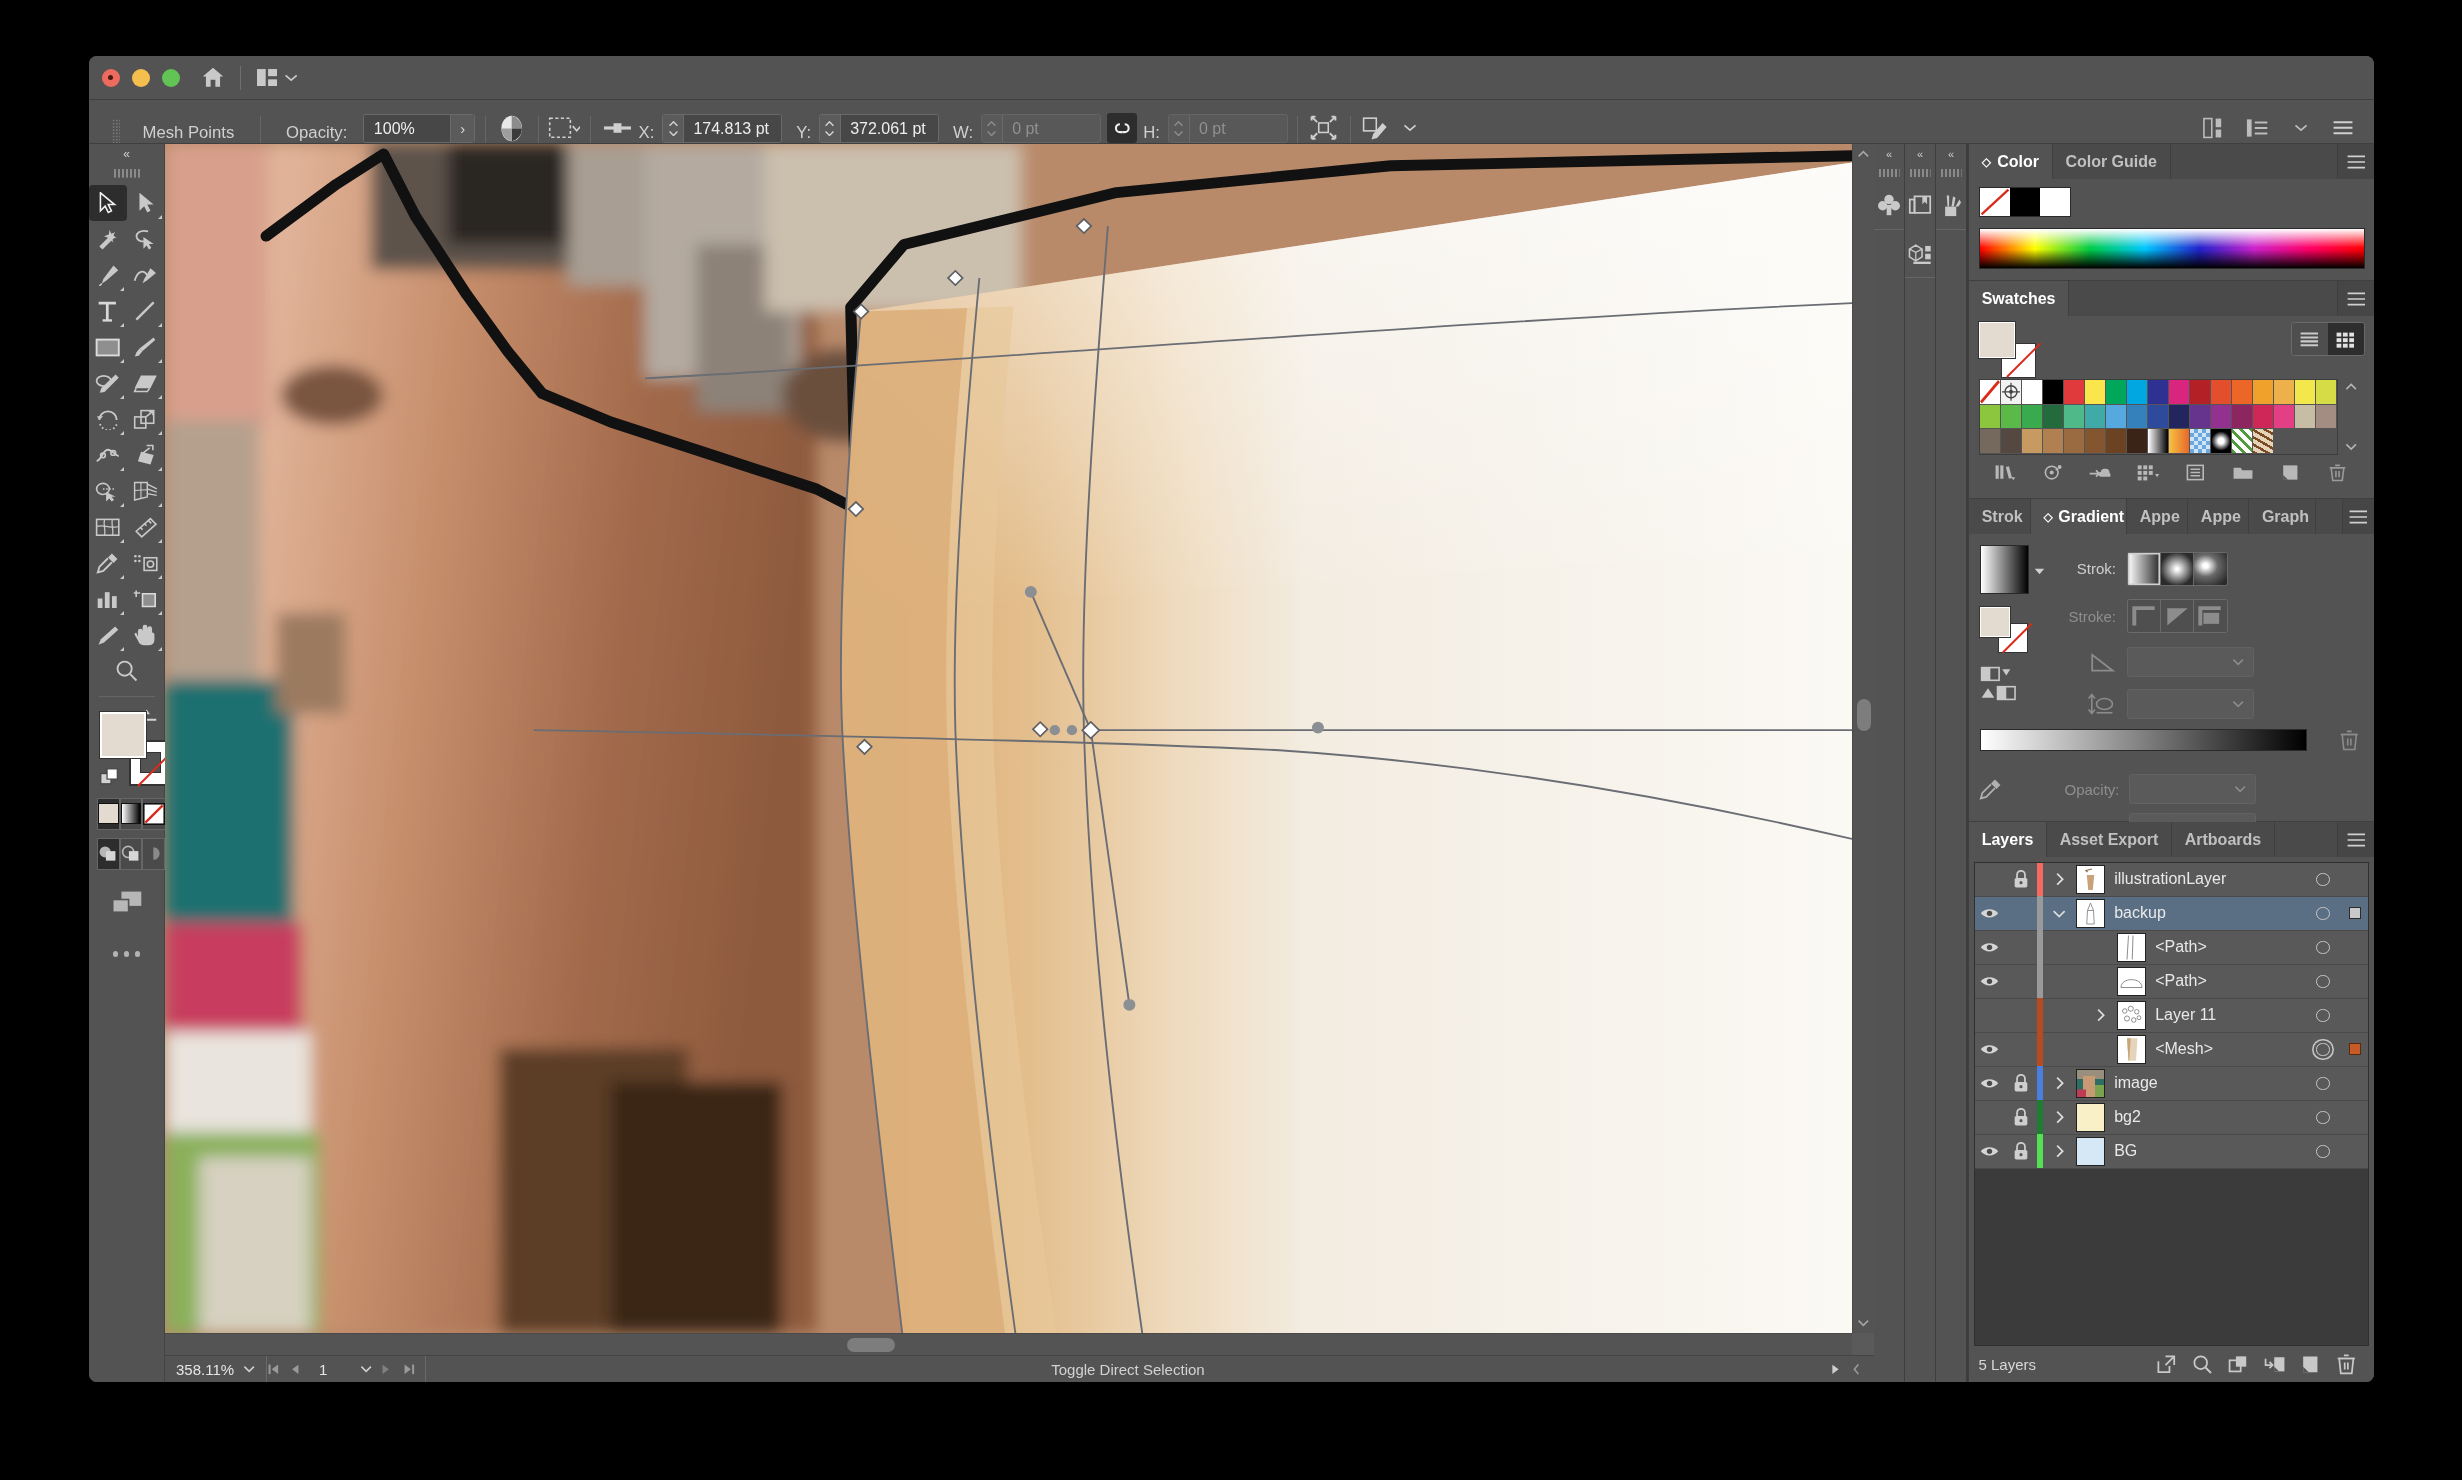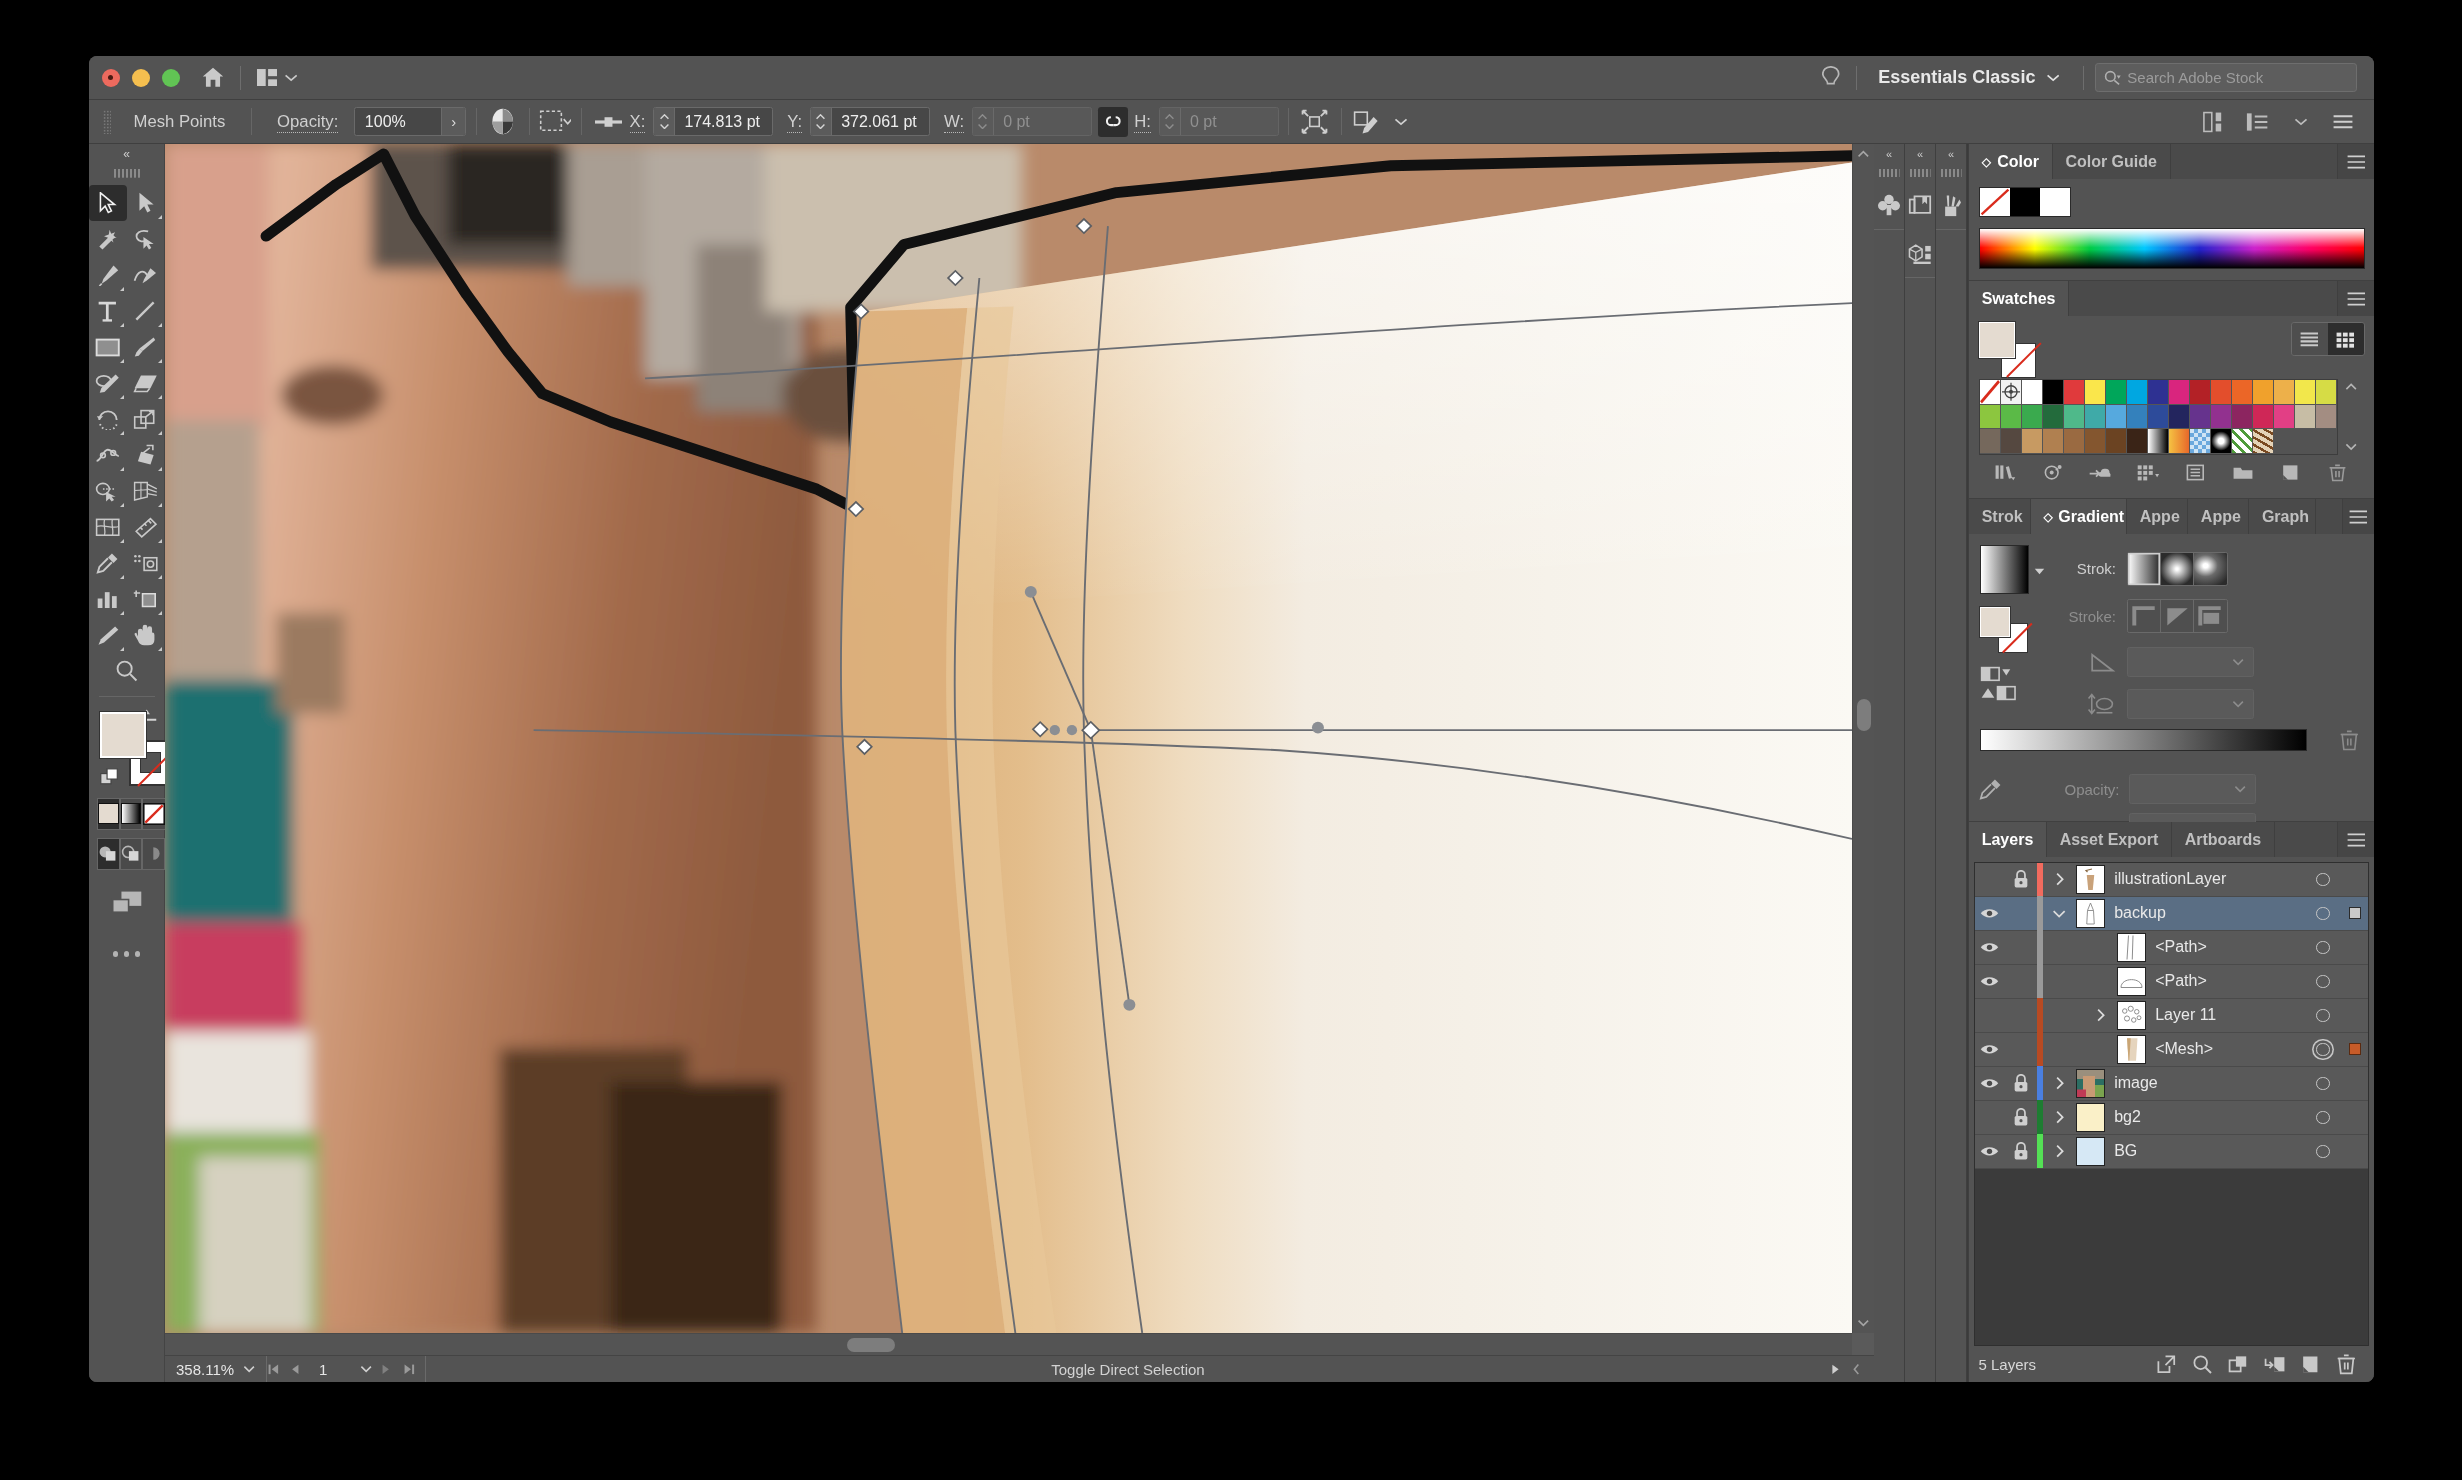--- a/index.html
+++ b/index.html
@@ -46,21 +46,21 @@
   .stock-search {
     width: 262px; height: 28.6px;
     background:#5d5d5d; border:0.8px solid #6e6e6e; border-radius:3.2px;
     display:flex; align-items:center; gap:6.3px; padding:0 8px;
     color:#9c9c9c; font-size:15px;
   }
 
   
   .controlbar {
     height: 44px; flex:0 0 44px; background:#535353;
-    display:flex; align-items:center; padding-left: 11px;
+    display:flex; align-items:flex-end; padding-left: 20px;
     border-bottom:0.8px solid #3f3f3f; gap:0;
   }
   .grip { width:8px; height:24px; margin: 0 6.3px 0 3.2px;
     background-image: radial-gradient(#888 0.8px, transparent 0.8px);
     background-size: 3.2px 3.2px; opacity:.7; }
   .cb-label { color:#d0d0d0; font-size:16.7px; padding:0 16px; white-space:nowrap;}
   .cb-sep { width:0.8px; height:27px; background:#666; margin:0 9.5px; }
   .dotted { border-bottom:1.6px dotted #b9b9b9; padding-bottom:1.6px; line-height:1; }
   .numfield {
     display:flex; align-items:stretch; height:28.6px;
@@ -255,43 +255,20 @@
     <div class="tb-divider"></div>
     <div class="arrange-btn">
       <svg width="20.6" height="17.5" viewBox="0 0 26 22">
         <rect x="0" y="0" width="11" height="22" fill="#c9c9c9"></rect>
         <rect x="14" y="0" width="12" height="9" fill="#c9c9c9"></rect>
         <rect x="14" y="13" width="12" height="9" fill="#c9c9c9"></rect>
       </svg>
       <svg width="14.3" height="9.5" viewBox="0 0 18 12">
           <path d="M2 3 L9 9 L16 3" stroke="#c9c9c9" stroke-width="2.2" fill="none"></path>
         </svg>
-    </div>
-    <div class="tb-right">
-      <div class="bulb">
-        <svg width="17.5" height="24" viewBox="0 0 22 30">
-            <path d="M11 1 C5 1 1 5 1 10 C1 15 7 17 7 22 L15 22 C15 17 21 15 21 10 C21 5 17 1 11 1 Z" fill="none" stroke="#b8b8b8" stroke-width="2.2"></path>
-          </svg>
-      </div>
-      <div class="tb-divider"></div>
-      <div class="workspace">
-        <span>Essentials Classic</span>
-        <svg width="14.3" height="9.5" viewBox="0 0 18 12">
-            <path d="M2 3 L9 9 L16 3" stroke="#e0e0e0" stroke-width="2.2" fill="none"></path>
-          </svg>
-      </div>
-      <div class="tb-divider"></div>
-      <div class="stock-search">
-        <svg width="17.5" height="16" viewBox="0 0 22 20">
-          <circle cx="8" cy="8" r="6" fill="none" stroke="#b0b0b0" stroke-width="2"></circle>
-          <path d="M13 13 L19 18" stroke="#b0b0b0" stroke-width="2"></path>
-          <path d="M16 7 L21 7 L18.5 11 Z" fill="#b0b0b0"></path>
-        </svg>
-        <span>Search Adobe Stock</span>
-      </div>
     </div>
   </div>
 
   <div class="controlbar">
     <div class="grip"></div>
     <div class="cb-label">Mesh Points</div>
     <div class="cb-sep"></div>
     <div class="cb-label"><span class="dotted">Opacity:</span></div>
     <div class="numfield">
       <div class="numval" style="min-width:86px;">100%</div>

